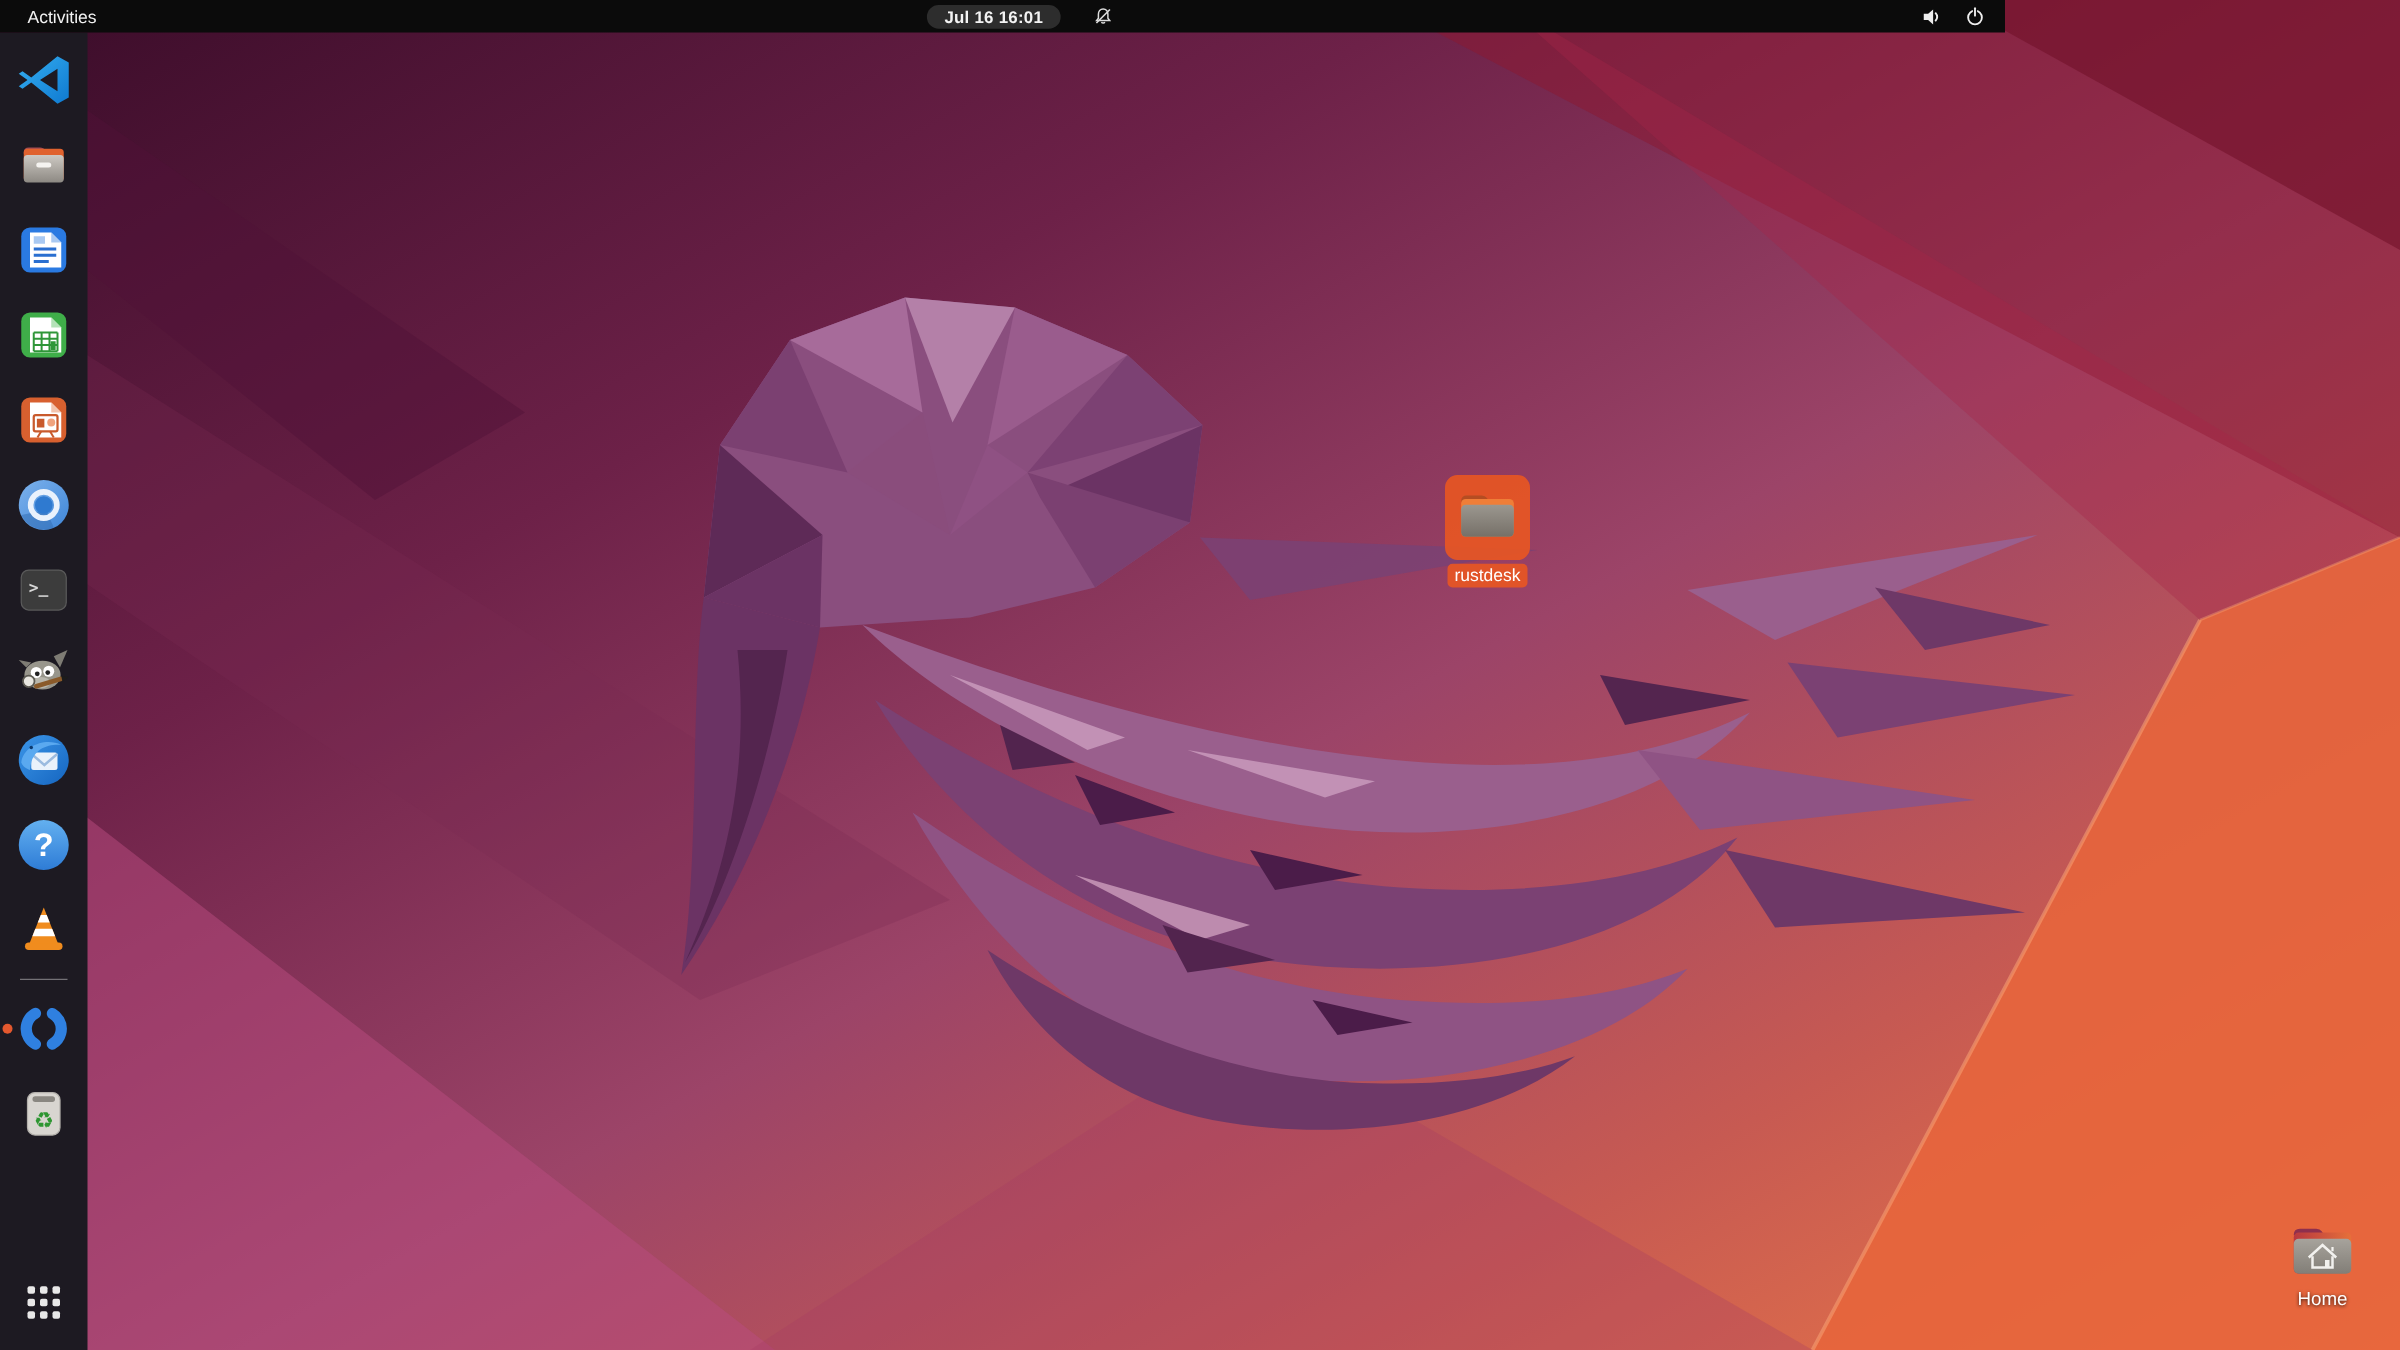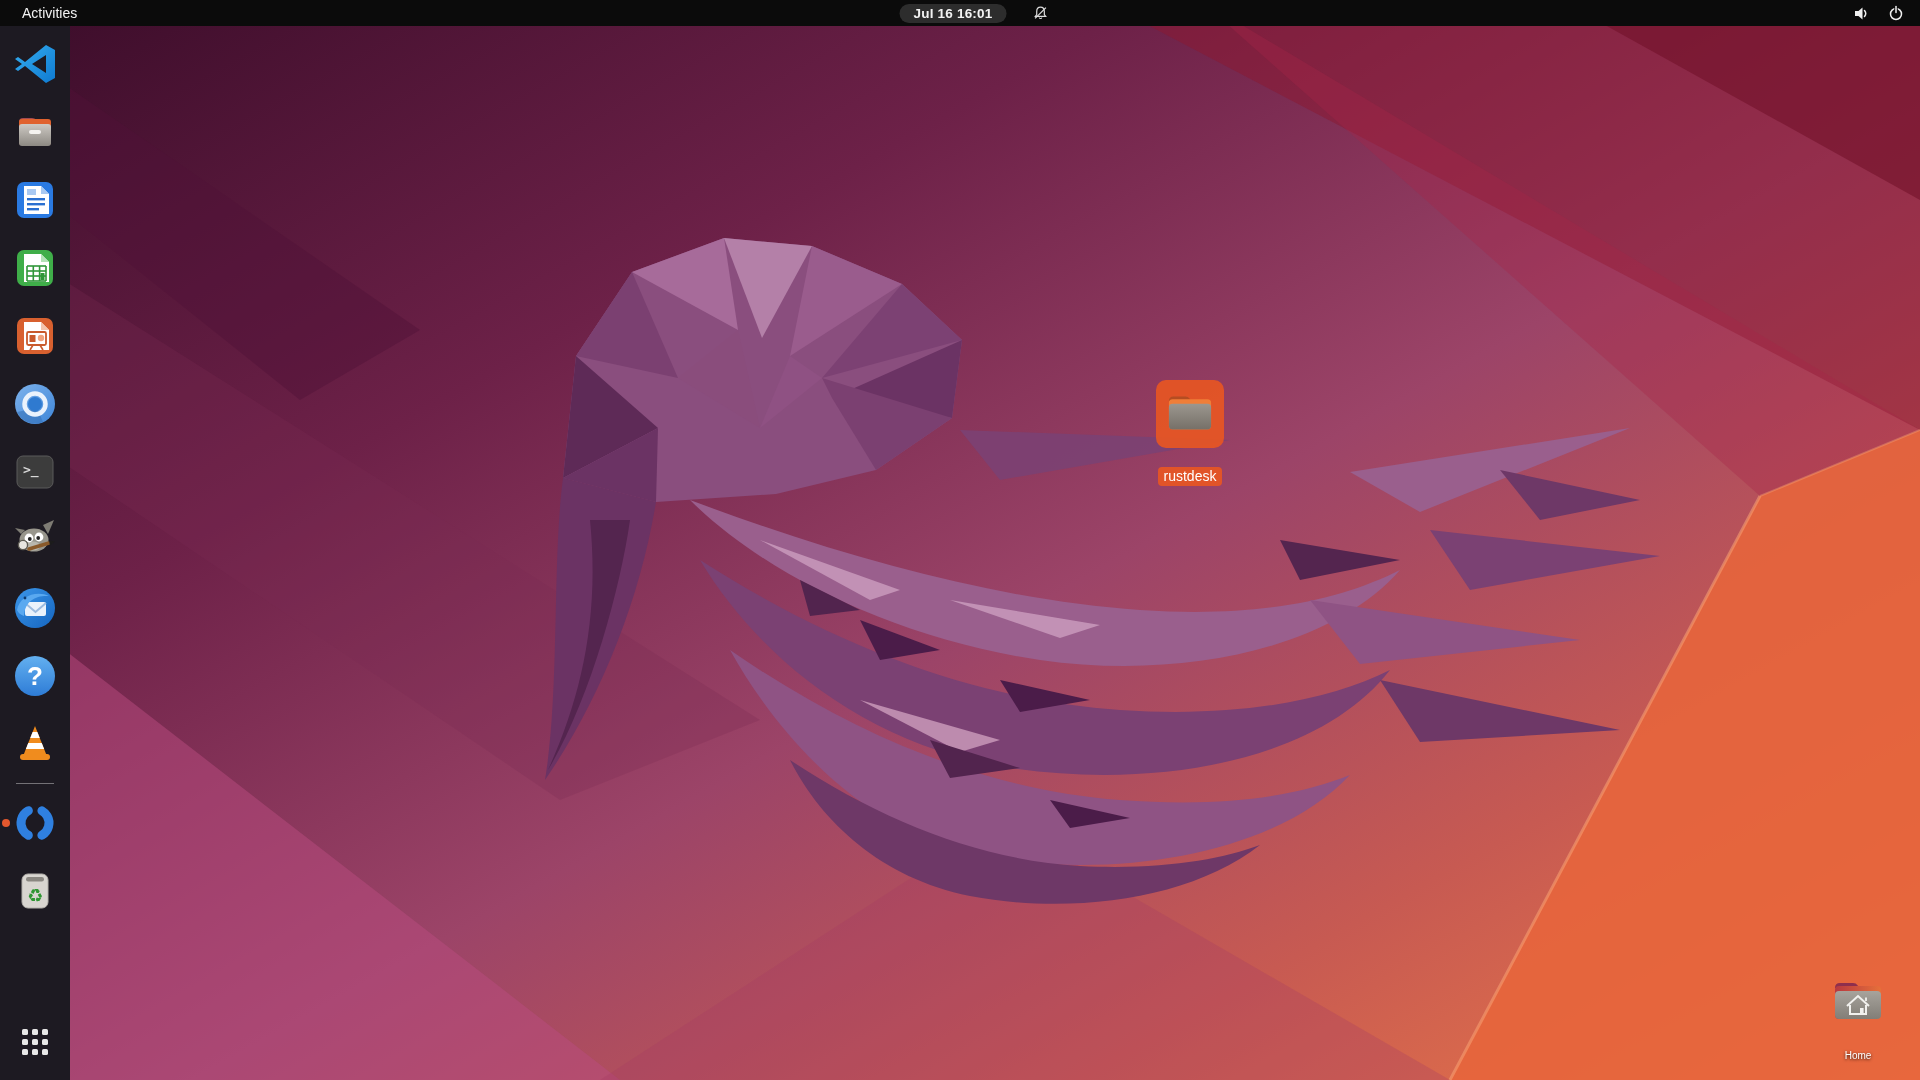--- a/index.html
+++ b/index.html
@@ -8,21 +8,21 @@
     position:relative; background:#000; cursor:default;
     font-family:"Liberation Sans","DejaVu Sans",sans-serif;
     -webkit-font-smoothing:antialiased;
   }
   
   .wallpaper { position:absolute; inset:0; z-index:0; }
   .wallpaper svg { width:100%; height:100%; display:block; }
 
   
   .topbar {
-    position:absolute; top:0; left:0; width:1920px; height:26px;
+    position:absolute; top:0; left:0; width:1604px; height:26px;
     background:#0b0b0b; color:#f3f3f3; z-index:30; font-size:14px;
   }
   .activities {
     position:absolute; left:14px; top:0; height:26px;
     display:flex; align-items:center; padding:0 8px; border-radius:13px;
   }
   .clock-group {
     position:absolute; left:50%; top:0; height:26px;
     transform:translateX(calc(-50% + 14px));
     display:flex; align-items:center; gap:26px;
@@ -64,25 +64,25 @@
   }
   .di-rustdesk { left:1152px; top:380px; }
   .di-home    { left:1820px; top:976px; }
   .sel-box {
     width:68px; height:68px; border-radius:10px;
     background:rgba(231,86,35,0.92);
     display:flex; align-items:center; justify-content:center;
   }
   .plain-box { width:68px; height:52px; display:flex; align-items:flex-start; justify-content:center; }
   .di-label {
-    margin-top:19px; font-size:14px; line-height:18px; color:#fff;
+    margin-top:3px; font-size:14px; line-height:18px; color:#fff;
     padding:0 6px 1px; border-radius:4px; white-space:nowrap;
   }
   .di-label.selected { background:rgba(231,86,35,0.92); }
-  .di-label.shadowed { text-shadow:0 1px 3px rgba(0,0,0,0.85); font-size:10px; }
+  .di-label.shadowed { text-shadow:0 1px 3px rgba(0,0,0,0.85); font-size:15px; }
 </style>
 </head>
 <body>
 
 <div class="wallpaper">
 <svg viewBox="0 0 1920 1080" preserveAspectRatio="none" aria-hidden="true">
   <defs>
     <linearGradient id="bg" x1="0" y1="0" x2="1" y2="1">
       <stop offset="0" stop-color="#3a0c29"></stop>
       <stop offset="0.30" stop-color="#6d2148"></stop>

